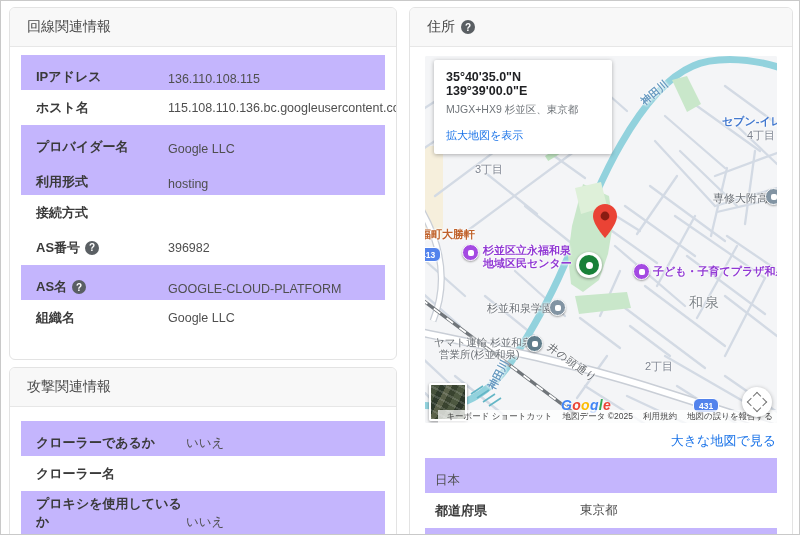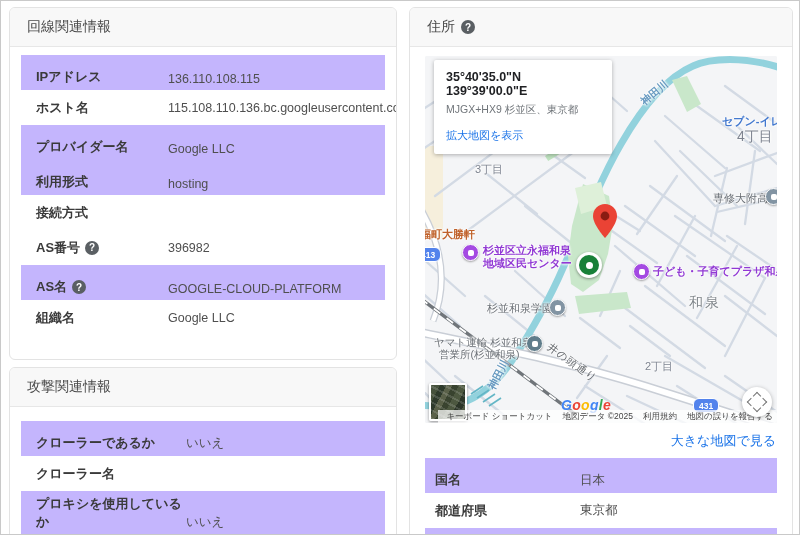--- a/index.html
+++ b/index.html
@@ -267,21 +267,21 @@
                 <path d="M64,350 L76,342"></path>
                 <path d="M46,338 L58,330"></path>
             </g>
 
             <path d="M-4,243 L150,358" stroke="#70757a" stroke-width="3.4" fill="none"></path>
             <path d="M-4,243 L150,358" stroke="#ffffff" stroke-width="1.8" stroke-dasharray="8 8" fill="none"></path>
           </svg>
 
           <span class="map-label water" style="left:214px; top:30px; transform:rotate(-40deg);">神田川</span>
           <span class="map-label shop" style="left:297px; top:58px;">セブン-イレブン</span>
-          <span class="map-label" style="left:312px; top:72px; font-size:14px;text-align:right;">4丁目</span>
+          <span class="map-label" style="left:322px; top:72px; font-size:11px;text-align:right;">4丁目</span>
           <span class="map-label" style="left:50px; top:106px; font-size:11px;">3丁目</span>
           <span class="map-label gray2" style="left:288px; top:136px; font-size:11px;">専修大附高</span>
           <span class="poi-dot poi-school" style="left:340px; top:132px;"></span>
           <span class="map-label food" style="left:-16px; top:171px;">永福町大勝軒</span>
           <span class="poi-dot poi-purple" style="left:37px; top:188px;"></span>
           <span class="map-label civic" style="left:58px; top:188px;">杉並区立永福和泉</span>
           <span class="map-label civic" style="left:58px; top:201px;">地域区民センター</span>
           <span class="shield" style="left:-10px; top:191px;">413</span>
 
           <svg class="pin" style="left:168px; top:148px;" viewBox="0 0 24 34">
@@ -325,21 +325,20 @@
             <span class="chev down"></span>
             <span class="chev left"></span>
             <span class="chev right"></span>
           </div>
         </div>
 
         <a class="view-larger">大きな地図で見る</a>
 
         <div class="addr-rows">
           <div class="row stripe">
-            <span class="lbl">国名</span>
             <span class="val">日本</span>
           </div>
           <div class="row">
             <span class="lbl">都道府県</span>
             <span class="val">東京都</span>
           </div>
           <div class="row stripe sliver"></div>
         </div>
 
       </div>

